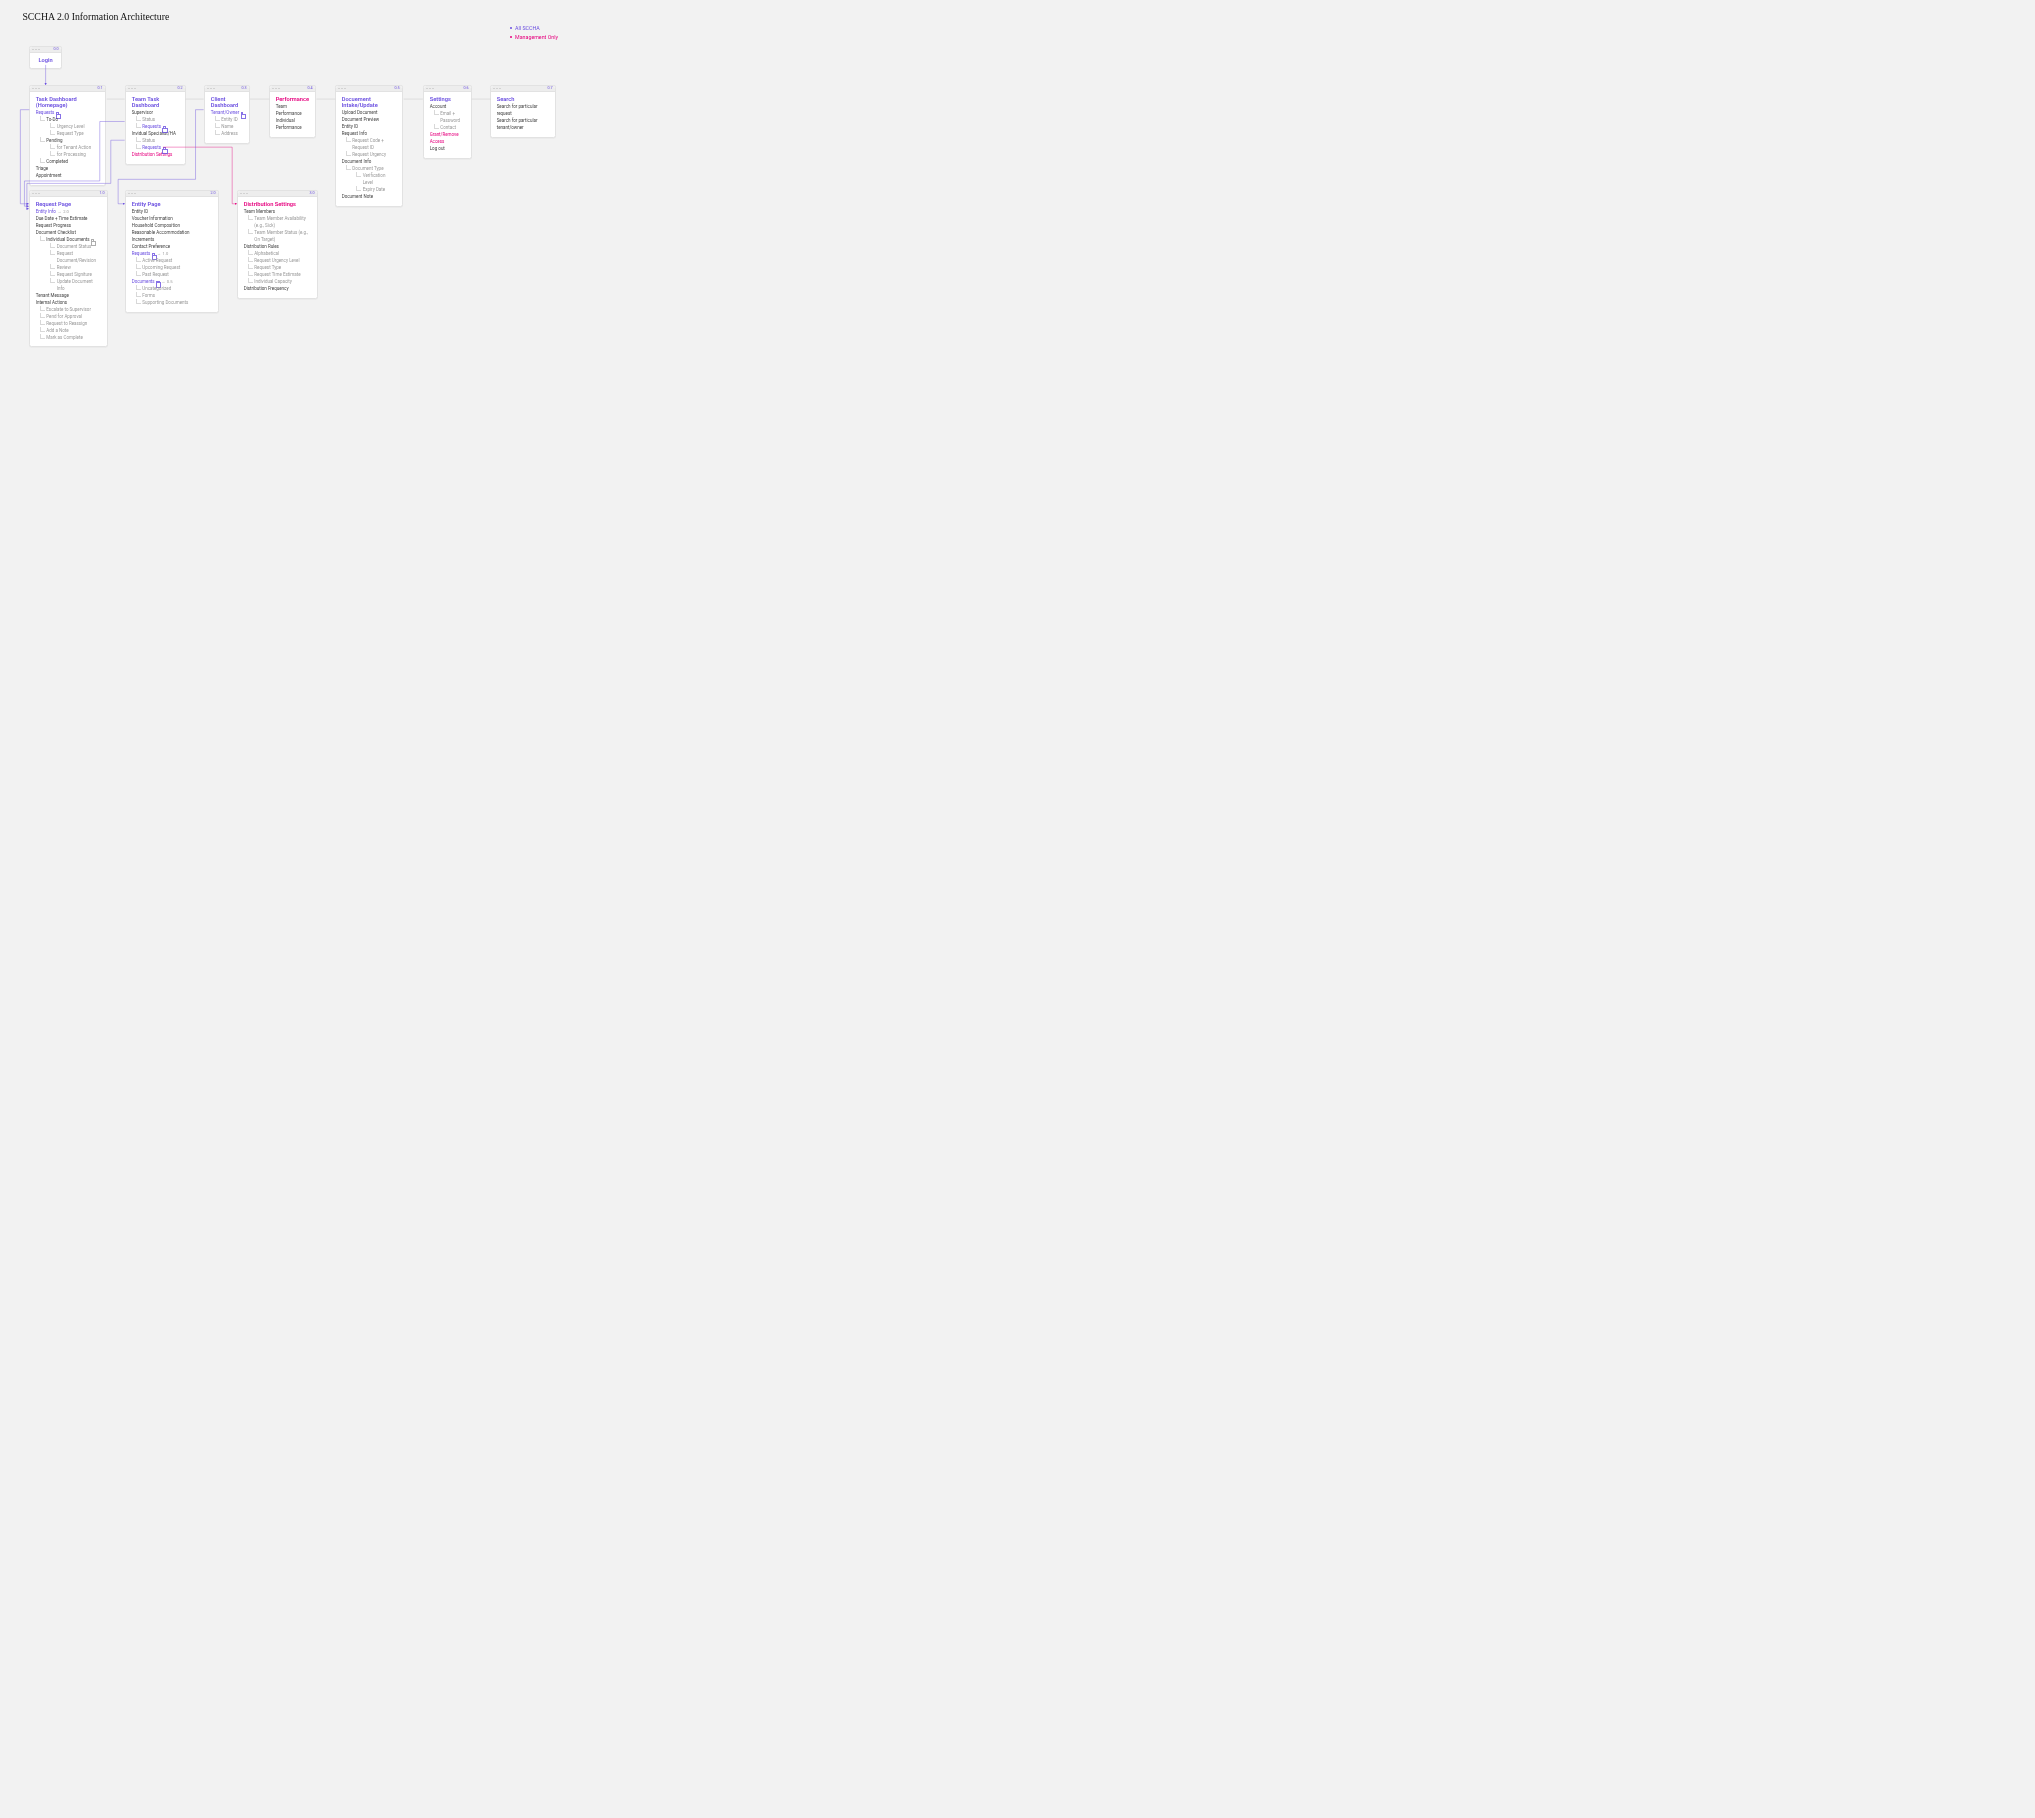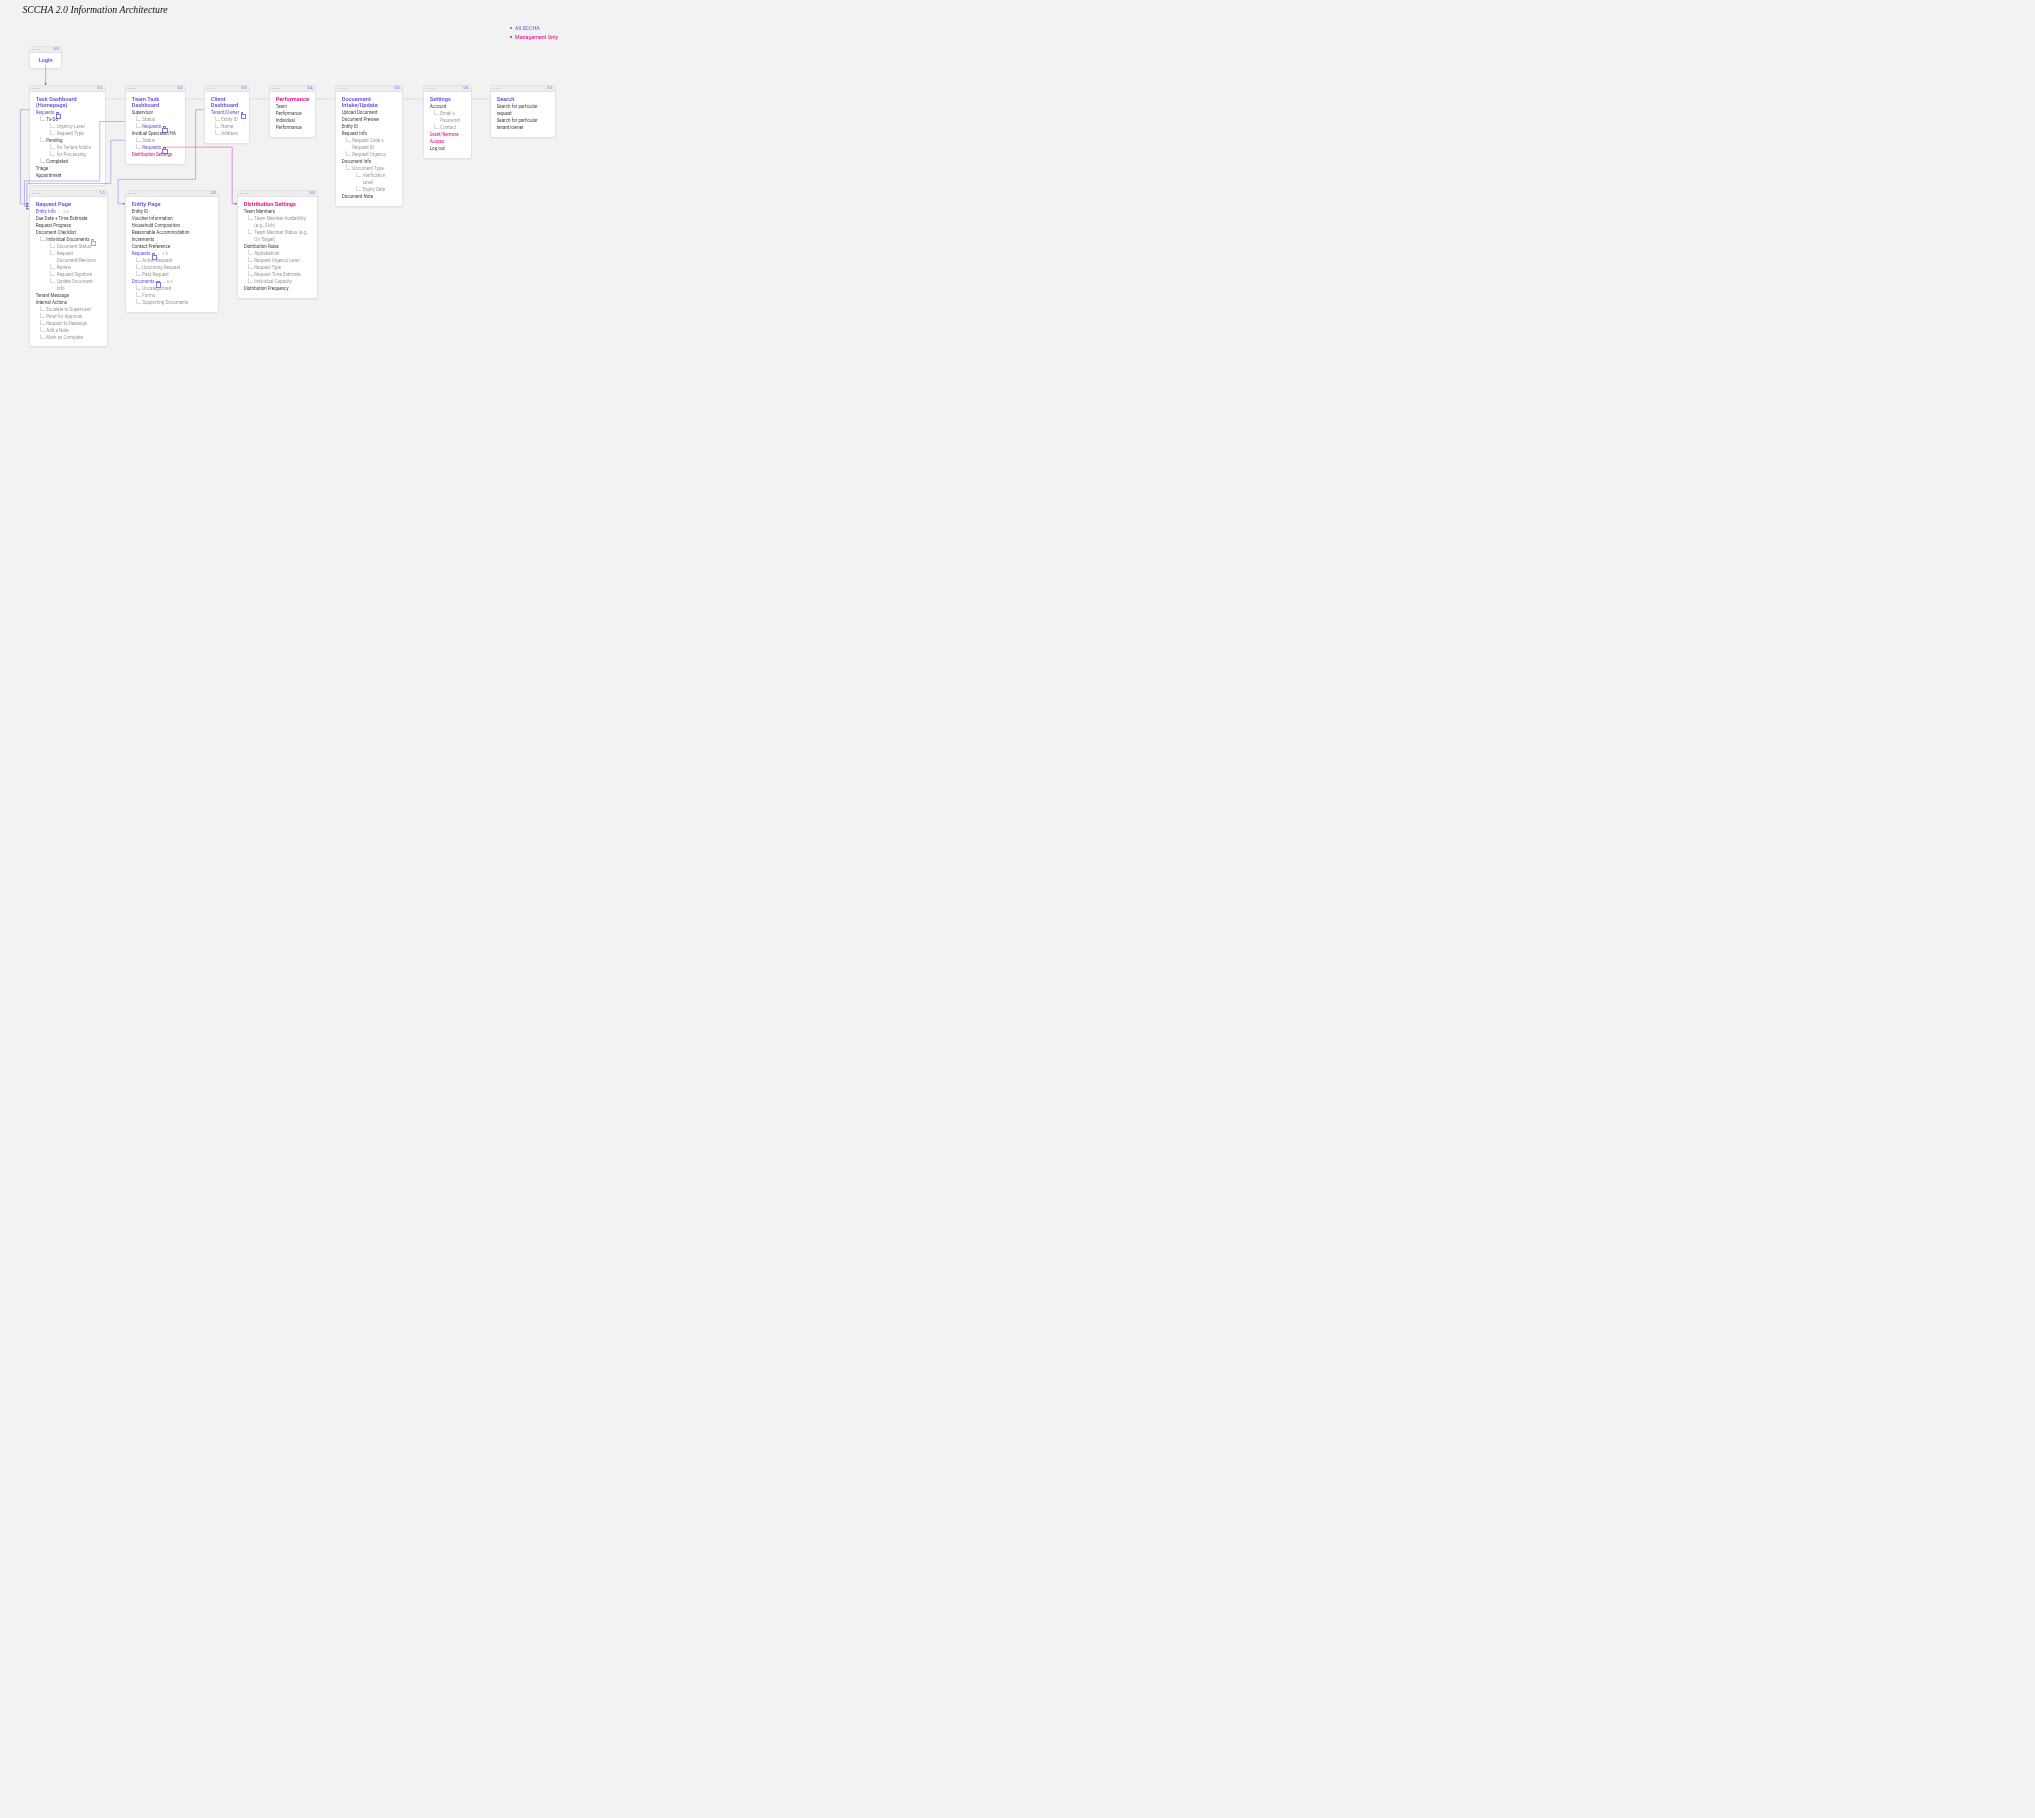--- a/index.html
+++ b/index.html
@@ -111,21 +111,21 @@
     left: 0; top: 0;
     width: 611px; height: 344px;
     pointer-events: none;
   }
 </style>
 </head>
 <body>
 
 <div class="canvas">
 
-  <div class="title" style="left:22.4px; top:4px;font-style:italic;">SCCHA 2.0 Information Architecture</div>
+  <div class="title" style="left:22.4px; top:11px;">SCCHA 2.0 Information Architecture</div>
 
   <div class="legend" style="right:53px; top:25px;">
     <div class="legend-item">
       <span class="legend-dot dot-purple"></span>
       <span class="txt-purple">All SCCHA</span>
     </div>
     <div class="legend-item">
       <span class="legend-dot dot-pink"></span>
       <span class="txt-pink">Management Only</span>
     </div>

